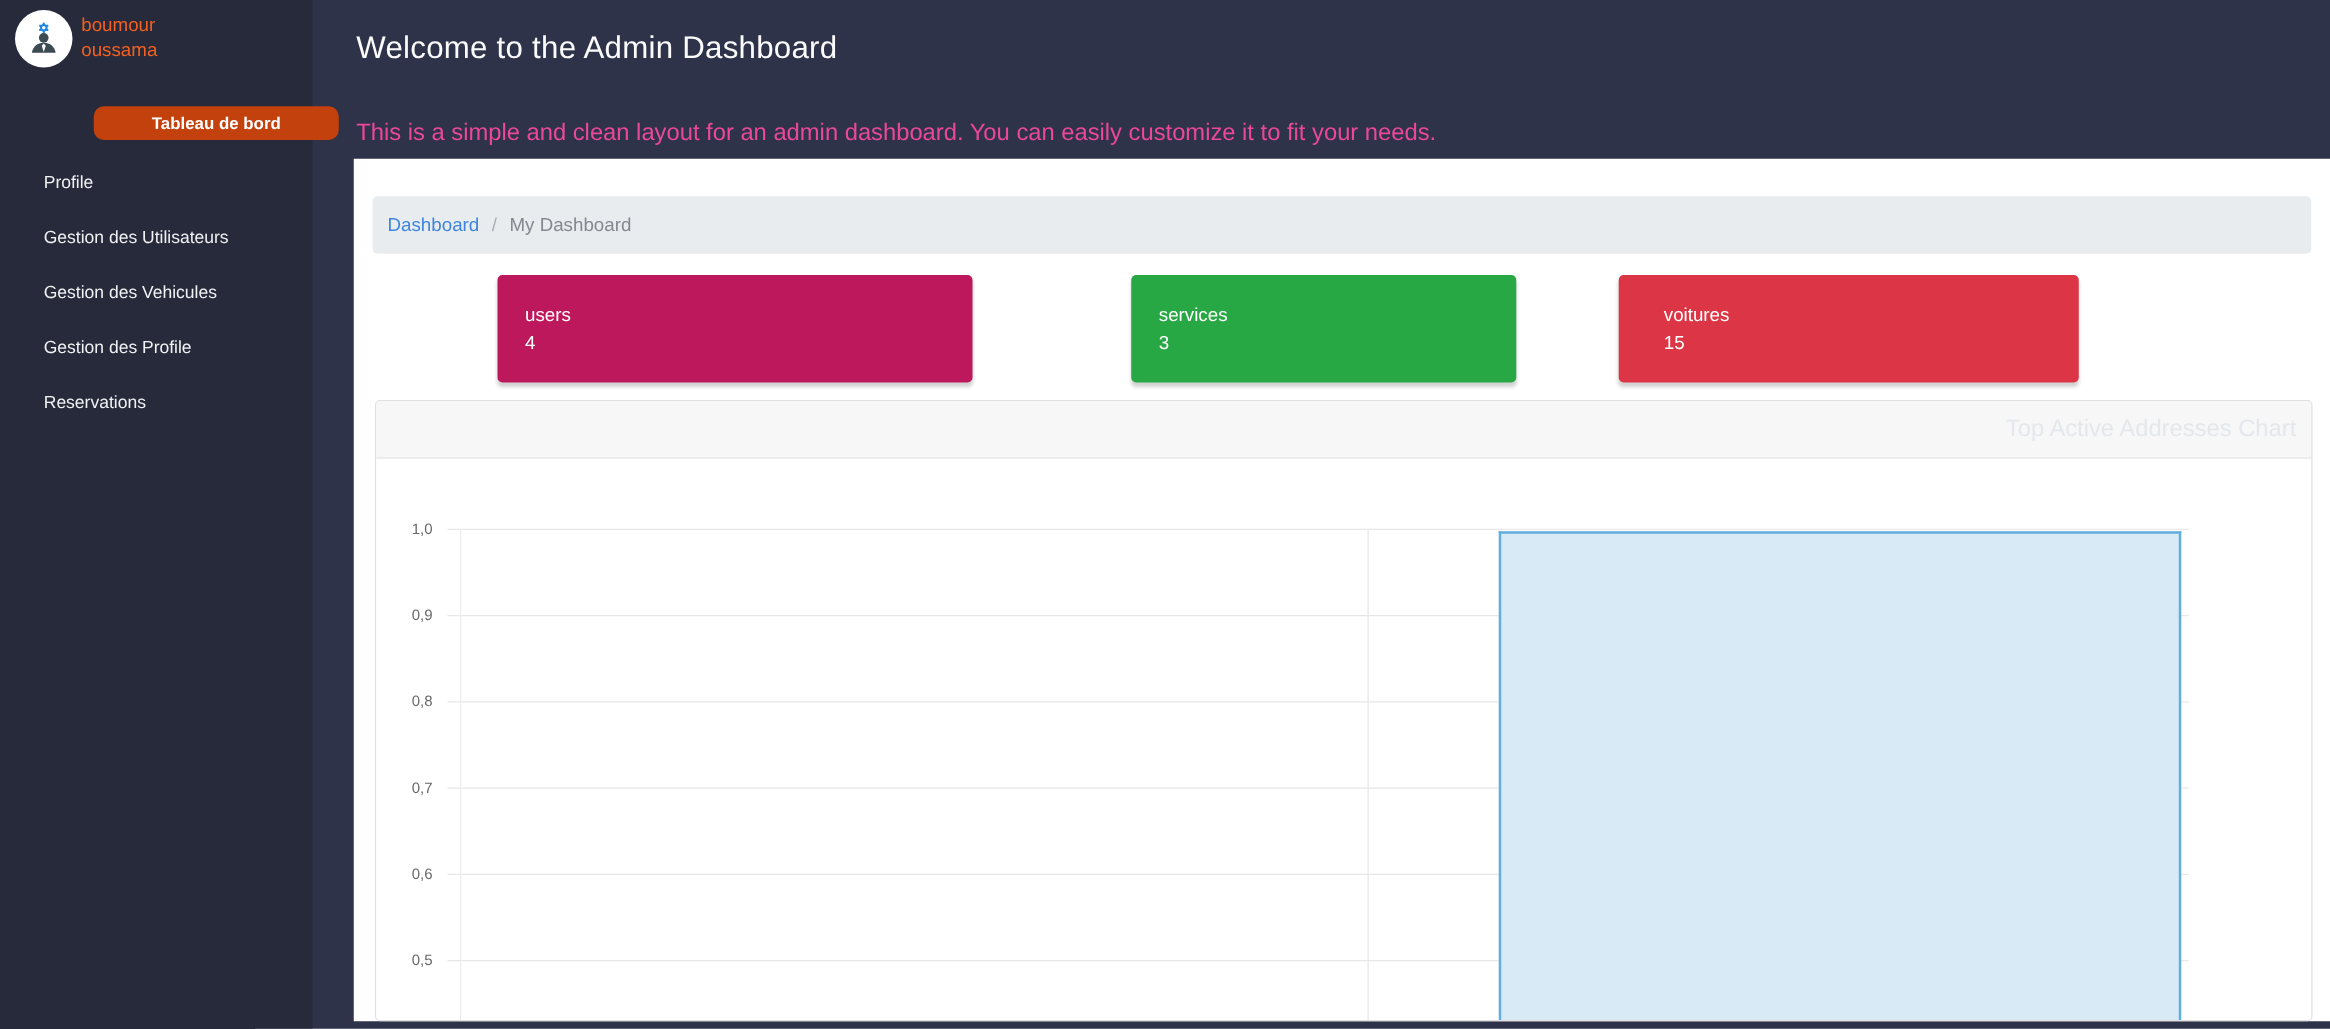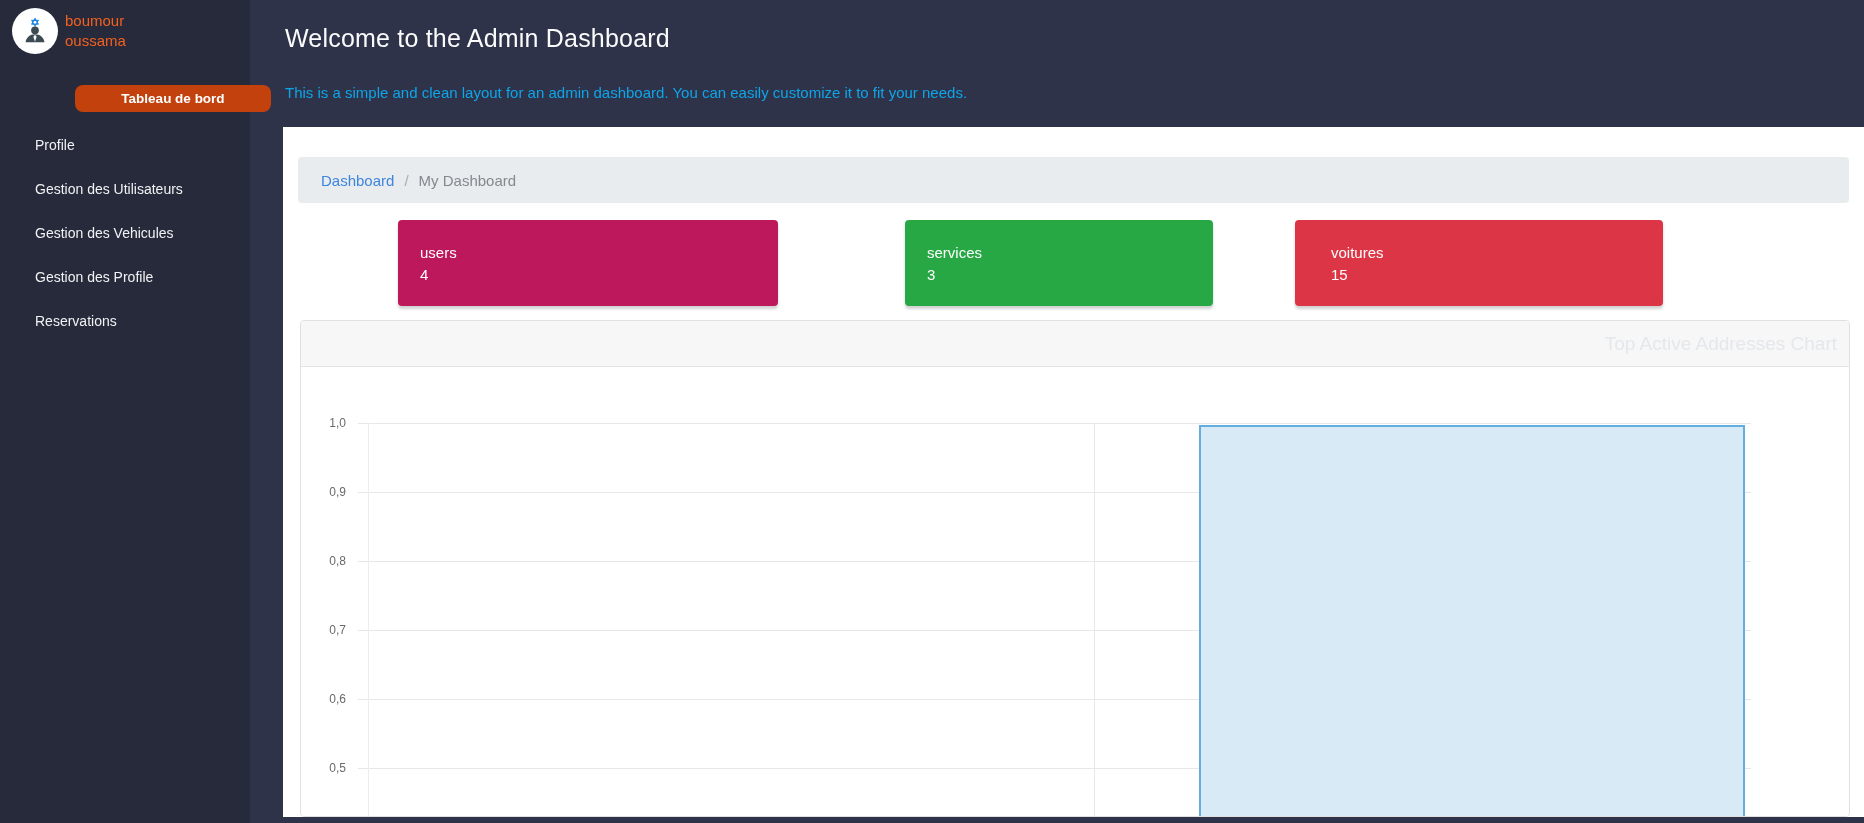--- a/index.html
+++ b/index.html
@@ -38,34 +38,34 @@
     color:#f1f2f4; font-size:14px; line-height:20px; cursor:pointer;
     white-space:nowrap;
   }
 
   
   .page-title {
     position:absolute; left:285px; top:24px;
     font-size:25px; font-weight:400; color:#fbfbfc; letter-spacing:.2px;
   }
   .page-subtitle {
-    position:absolute; left:285px; top:84px;
-    font-size:15px; color:#0ea5e9; font-weight:400;
+    position:absolute; left:285px; top:96px;
+    font-size:19px; color:#ec4899; font-weight:400;
   }
 
   
   .content {
     position:absolute; left:283px; top:127px; width:1581px; height:690px;
     background:#ffffff; z-index:2;
   }
 
   .breadcrumb {
     position:absolute; left:15px; top:30px; width:1551px; height:46px;
     background:#e9ecef; border-radius:4px;
-    display:flex; align-items:center; padding-left:23px;
+    display:flex; align-items:center; padding-left:12px;
     font-size:15px;
   }
   .breadcrumb .bc-link { color:#3d85dd; text-decoration:none; cursor:pointer; }
   .breadcrumb .bc-sep { color:#a6adb5; margin:0 10px; }
   .breadcrumb .bc-current { color:#83898f; }
 
   
   .stat-card {
     position:absolute; top:93px; height:86px; border-radius:4px;
     color:#fff; padding:23px 0 0 22px;

